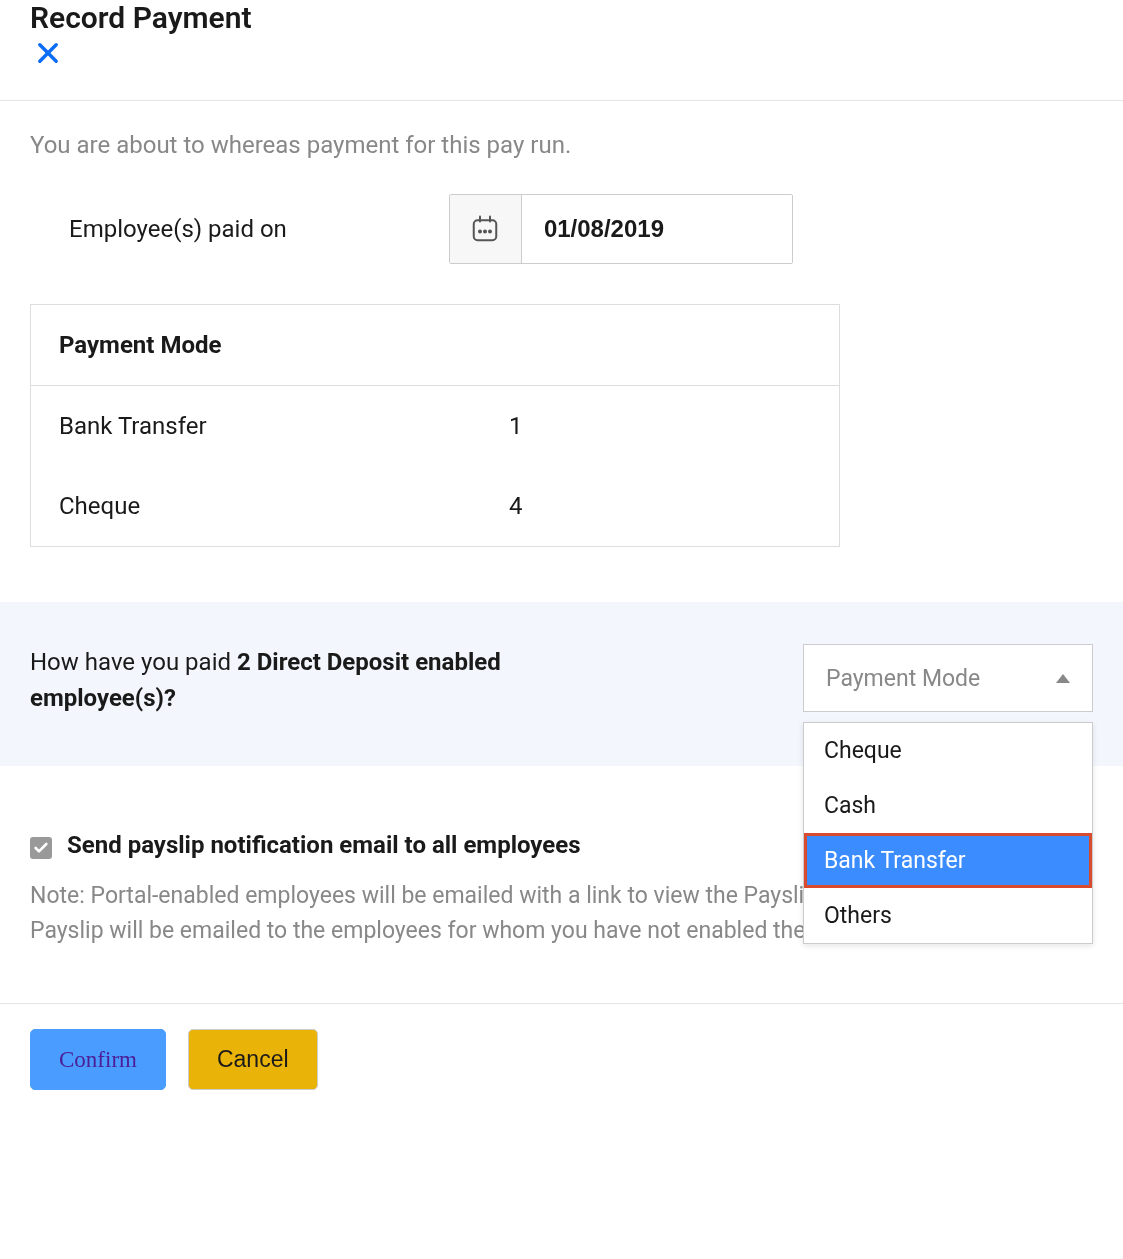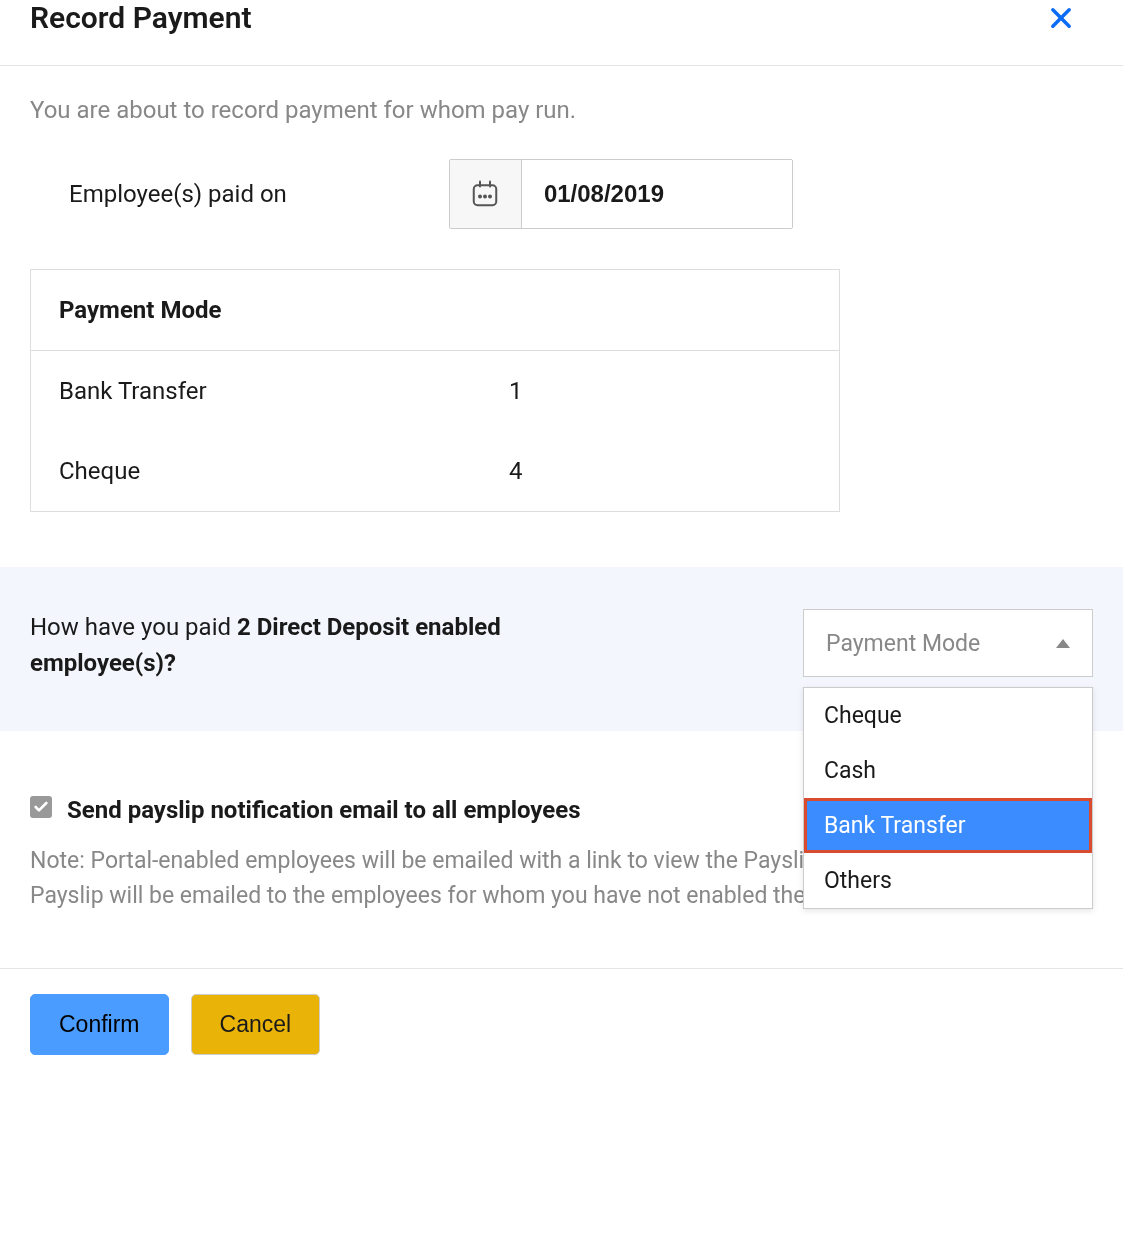--- a/index.html
+++ b/index.html
@@ -14,20 +14,21 @@
       color: #1a1a1a;
     }
     .modal {
       padding: 0;
     }
     .header {
       display: flex;
       justify-content: space-between;
       align-items: flex-start;
       padding: 0 44px 25px 30px;
+      flex-direction: column;
     }
     .title {
       font-size: 30px;
       font-weight: 600;
       color: #1a1a1a;
     }
     .close-btn {
       cursor: pointer;
       color: #0b6cf5;
       padding: 4px;
@@ -175,21 +176,21 @@
       cursor: pointer;
     }
     .dropdown-item.highlighted {
       background: #3b8cff;
       color: #fff;
       border: 3px solid #d84b2e;
       padding: 11px 17px;
     }
     .checkbox-row {
       display: flex;
-      align-items: flex-start;
+      align-items: flex-end;
       gap: 15px;
       margin-top: 65px;
     }
     .checkbox {
       width: 22px;
       height: 22px;
       background: #999;
       border-radius: 3px;
       display: flex;
       align-items: center;
@@ -224,22 +225,23 @@
     }
     .btn {
       padding: 16px 28px;
       font-size: 23px;
       border-radius: 5px;
       cursor: pointer;
       border: 1px solid transparent;
     }
     .btn-primary {
       background: #4a9cff;
-      color: #000000;
+      color: #4c1d95;
       border-color: #4a9cff;
+      font-family: Liberation Serif, serif;
     }
     .btn-secondary {
       background: #eab308;
       color: #1a1a1a;
       border-color: #ccc;
     }
   </style>
 </head>
 <body>
 
@@ -249,21 +251,21 @@
     <div class="close-btn">
       <svg viewBox="0 0 24 24" fill="none" stroke="currentColor" stroke-width="3" stroke-linecap="round">
         <line x1="5" y1="5" x2="19" y2="19"></line>
         <line x1="19" y1="5" x2="5" y2="19"></line>
       </svg>
     </div>
   </div>
   <hr class="divider">
 
   <div class="body">
-    <p class="intro">You are about to record payment for whom pay run.</p>
+    <p class="intro">You are about to whereas payment for this pay run.</p>
 
     <div class="date-row">
       <label class="date-label">Employee(s) paid on</label>
       <div class="date-input-wrap">
         <span class="date-icon-box">
           <svg viewBox="0 0 24 24" fill="none" stroke="currentColor" stroke-width="1.6" stroke-linecap="round" stroke-linejoin="round">
             <rect x="3" y="5" width="18" height="16" rx="3"></rect>
             <line x1="8" y1="2" x2="8" y2="6"></line>
             <line x1="16" y1="2" x2="16" y2="6"></line>
             <circle cx="8" cy="14" r="0.8" fill="currentColor"></circle>

